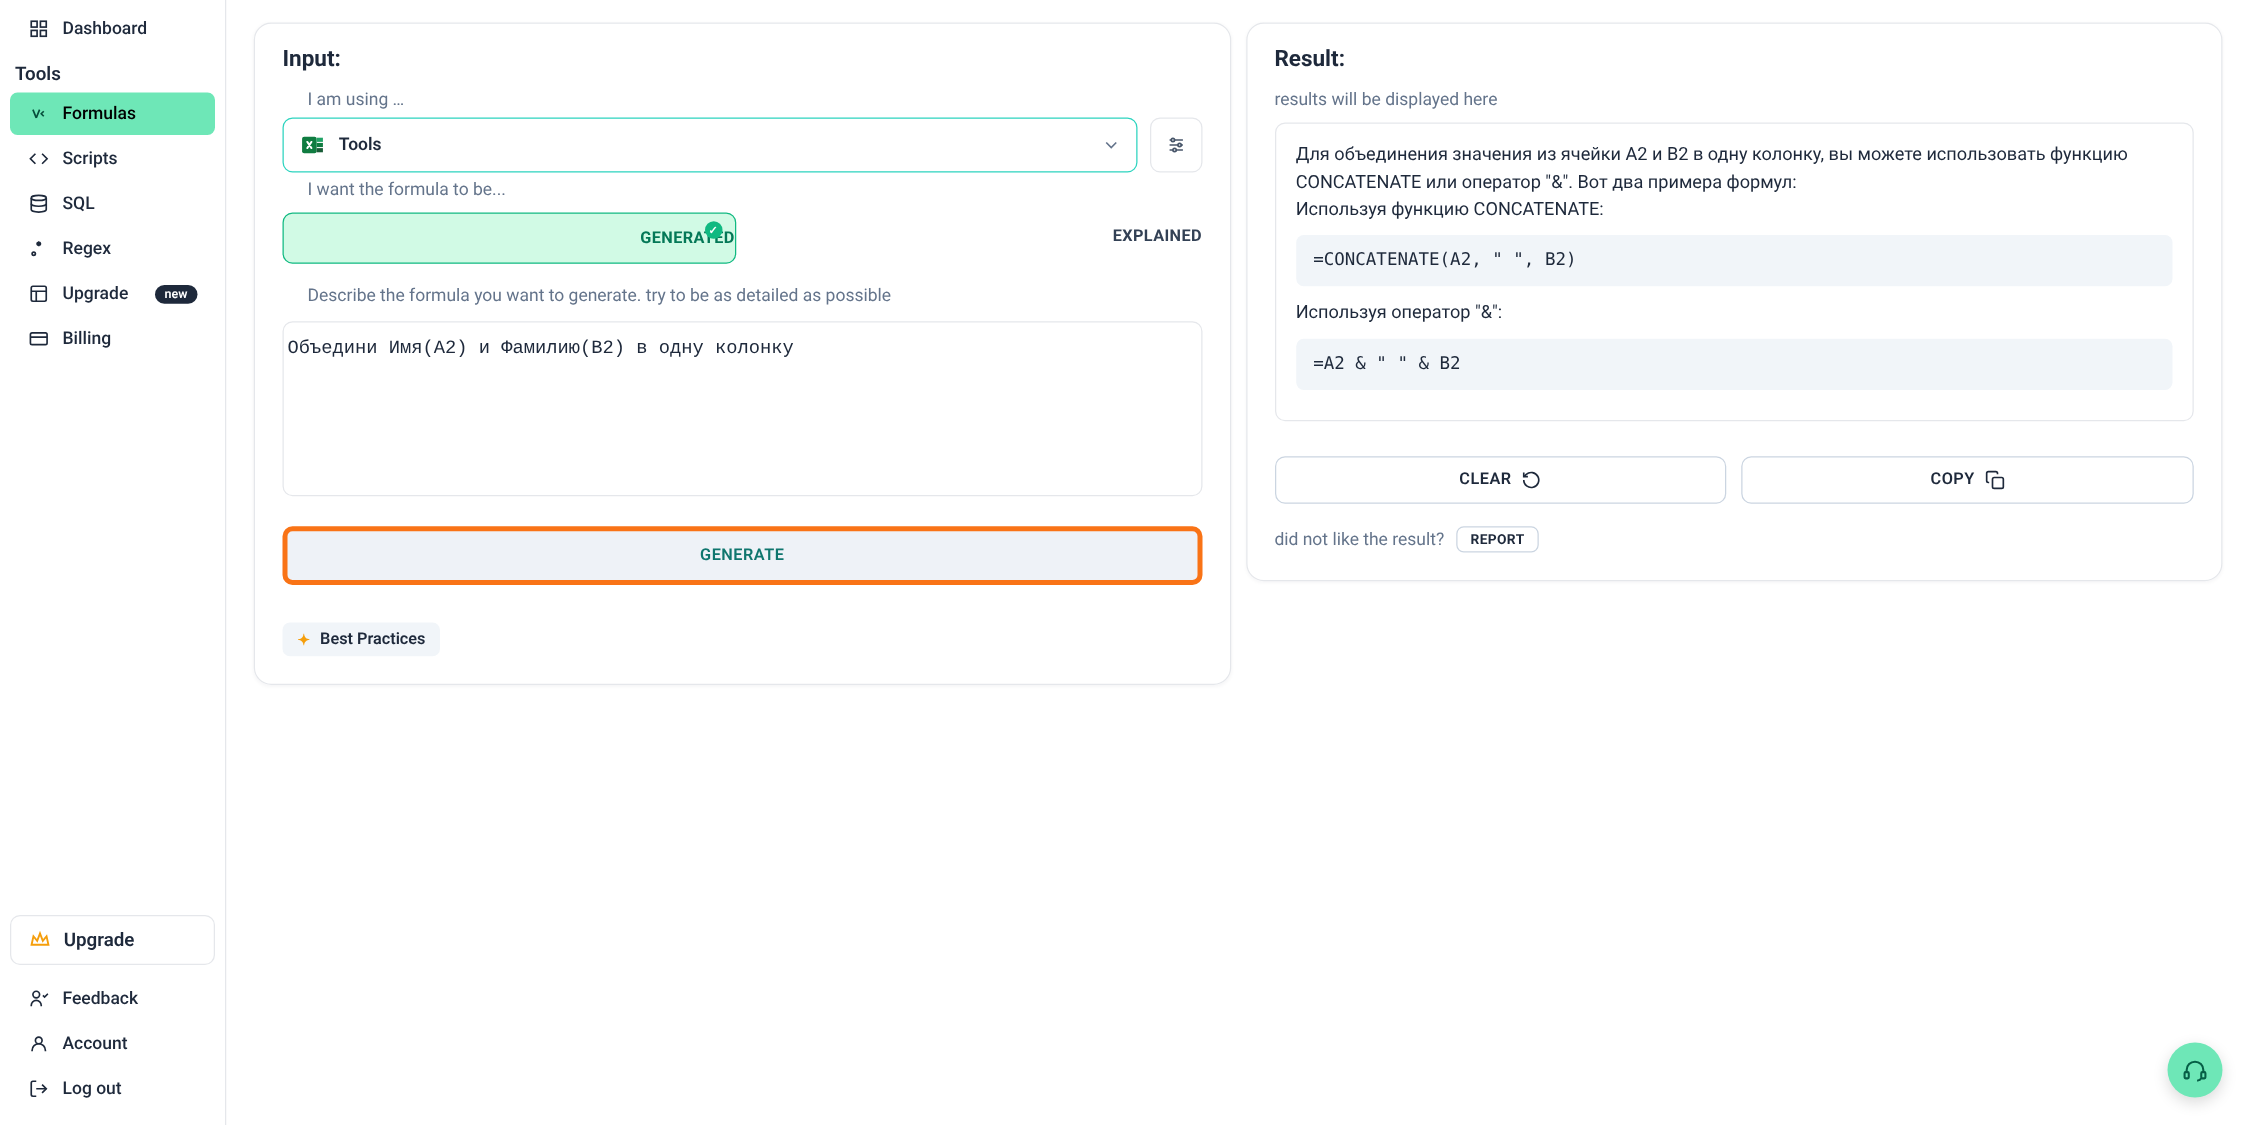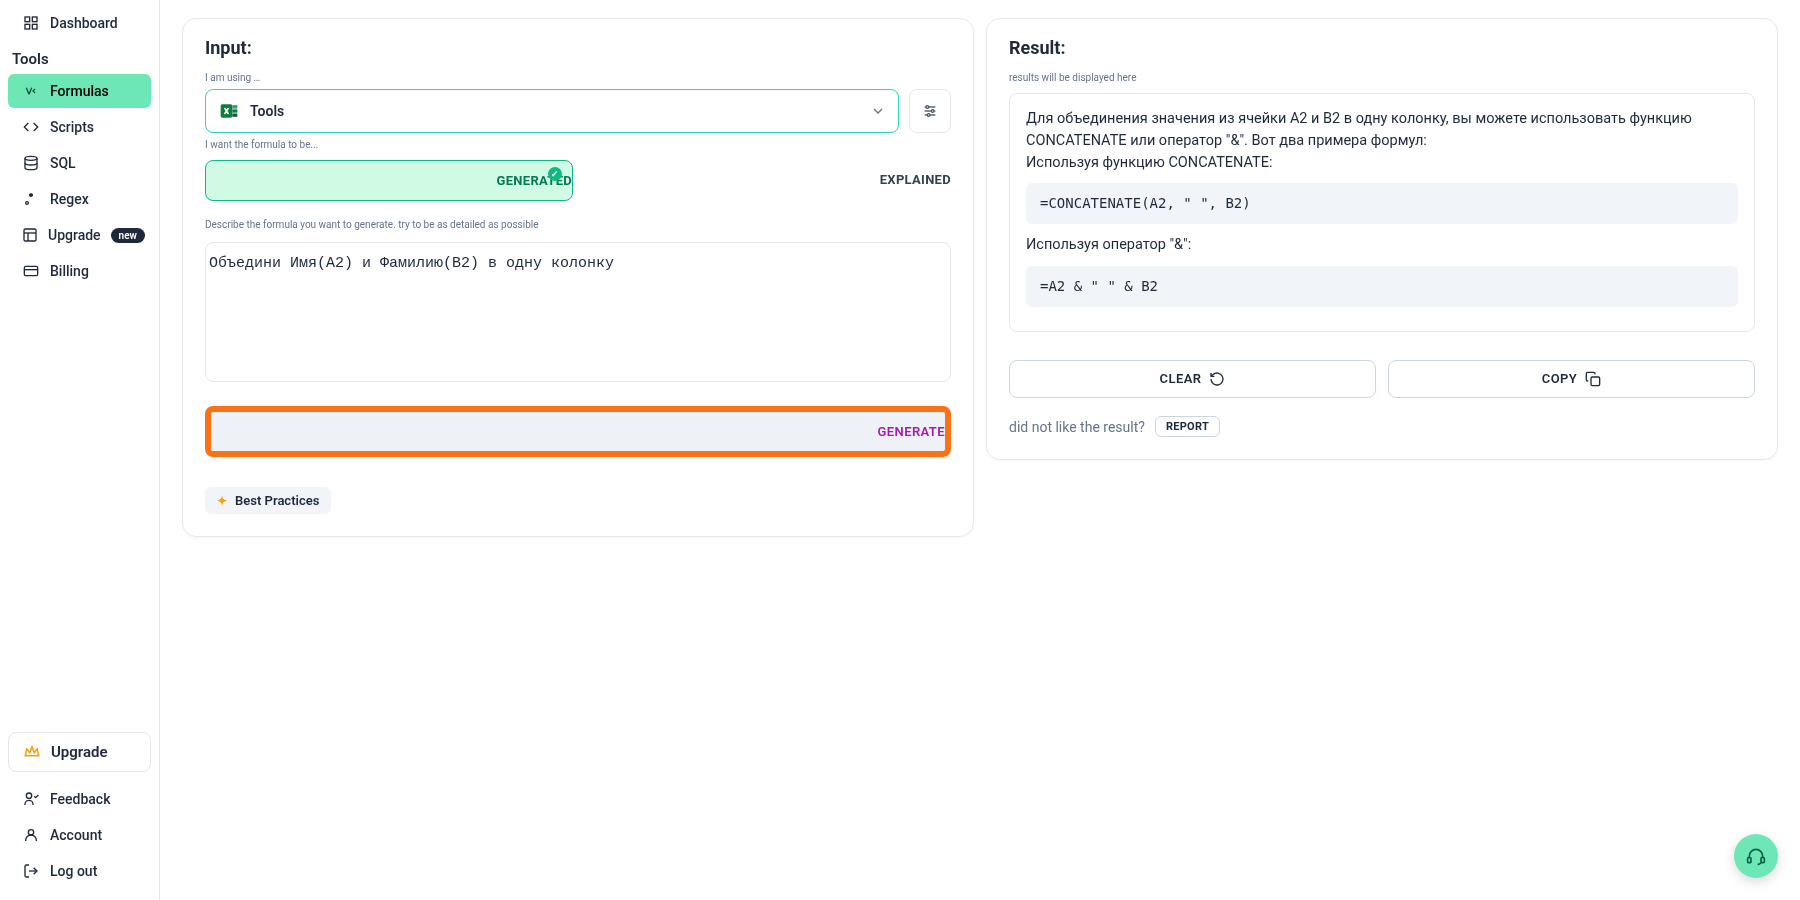--- a/index.html
+++ b/index.html
@@ -9,21 +9,21 @@
     font-size: 14px;
     color: #1e293b;
     background: #ffffff;
     display: flex;
     height: 100vh;
     overflow: hidden;
   }
 
   
   .sidebar {
-    width: 160px;
+    width: 181px;
     border-right: 1px solid #e5e7eb;
     display: flex;
     flex-direction: column;
     padding: 4px 2px;
   }
   .side-top { flex: 1; }
   .side-item, .side-btn {
     display: flex;
     align-items: center;
     gap: 10px;
@@ -97,22 +97,22 @@
     min-width:0;
   }
   .panel-title {
     font-size:18px;
     font-weight:700;
     color:#1e293b;
     margin-bottom:8px;
   }
   .sublabel {
     color:#64748b;
-    font-size:10px;
-    margin:6px 0 6px 0;
+    font-size:14px;
+    margin:6px 0 6px 20px;
   }
 
   
   .select-row { display:flex; gap:10px; }
   .select-box {
     flex:1;
     border:1px solid #2dd4bf;
     border-radius:8px;
     display:flex;
     align-items:center;
@@ -172,28 +172,28 @@
     color:#1e293b;
     resize:none;
     font-family:Liberation Mono, monospace;
     outline:none;
     width:100%;
   }
 
   
   .gen-btn {
     margin-top:24px;
-    border:6px solid #f97316;
+    border:4px solid #f97316;
     background:#eef2f7;
     border-radius:8px;
     padding:12px 0;
-    text-align:right;
+    text-align:center;
     font-weight:600;
     cursor:pointer;
-    color:#a21caf;
+    color:#0f766e;
     font-size:13px;
     letter-spacing:.4px;
   }
 
   
   .chip-row { margin-top:30px; }
   .chip {
     display:inline-flex;
     align-items:center;
     gap:8px;

